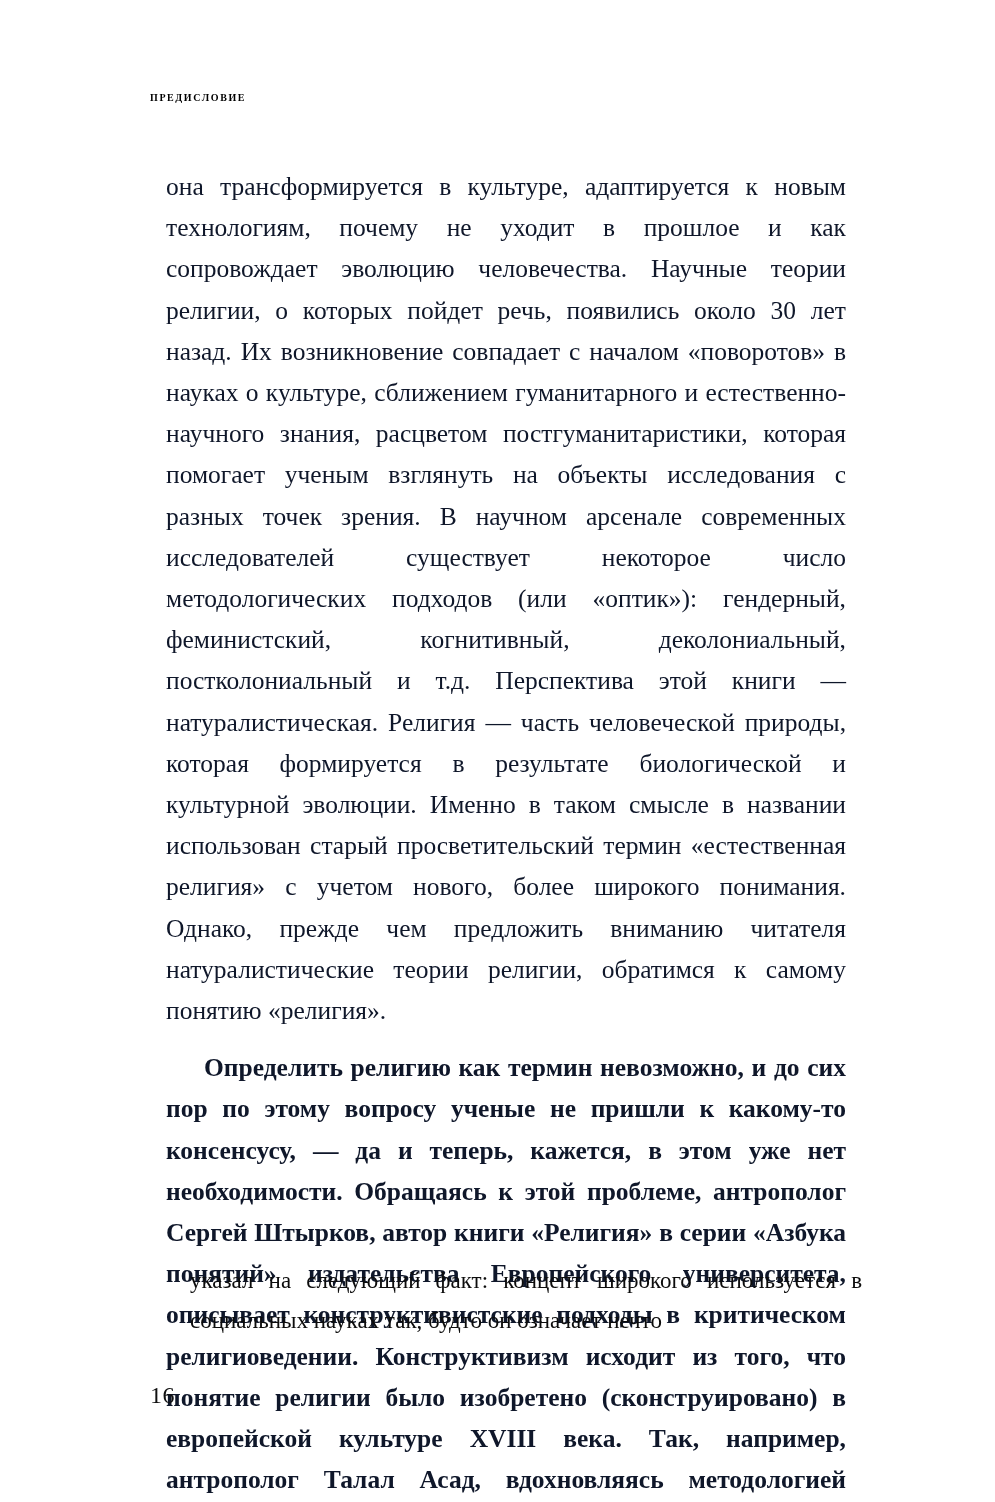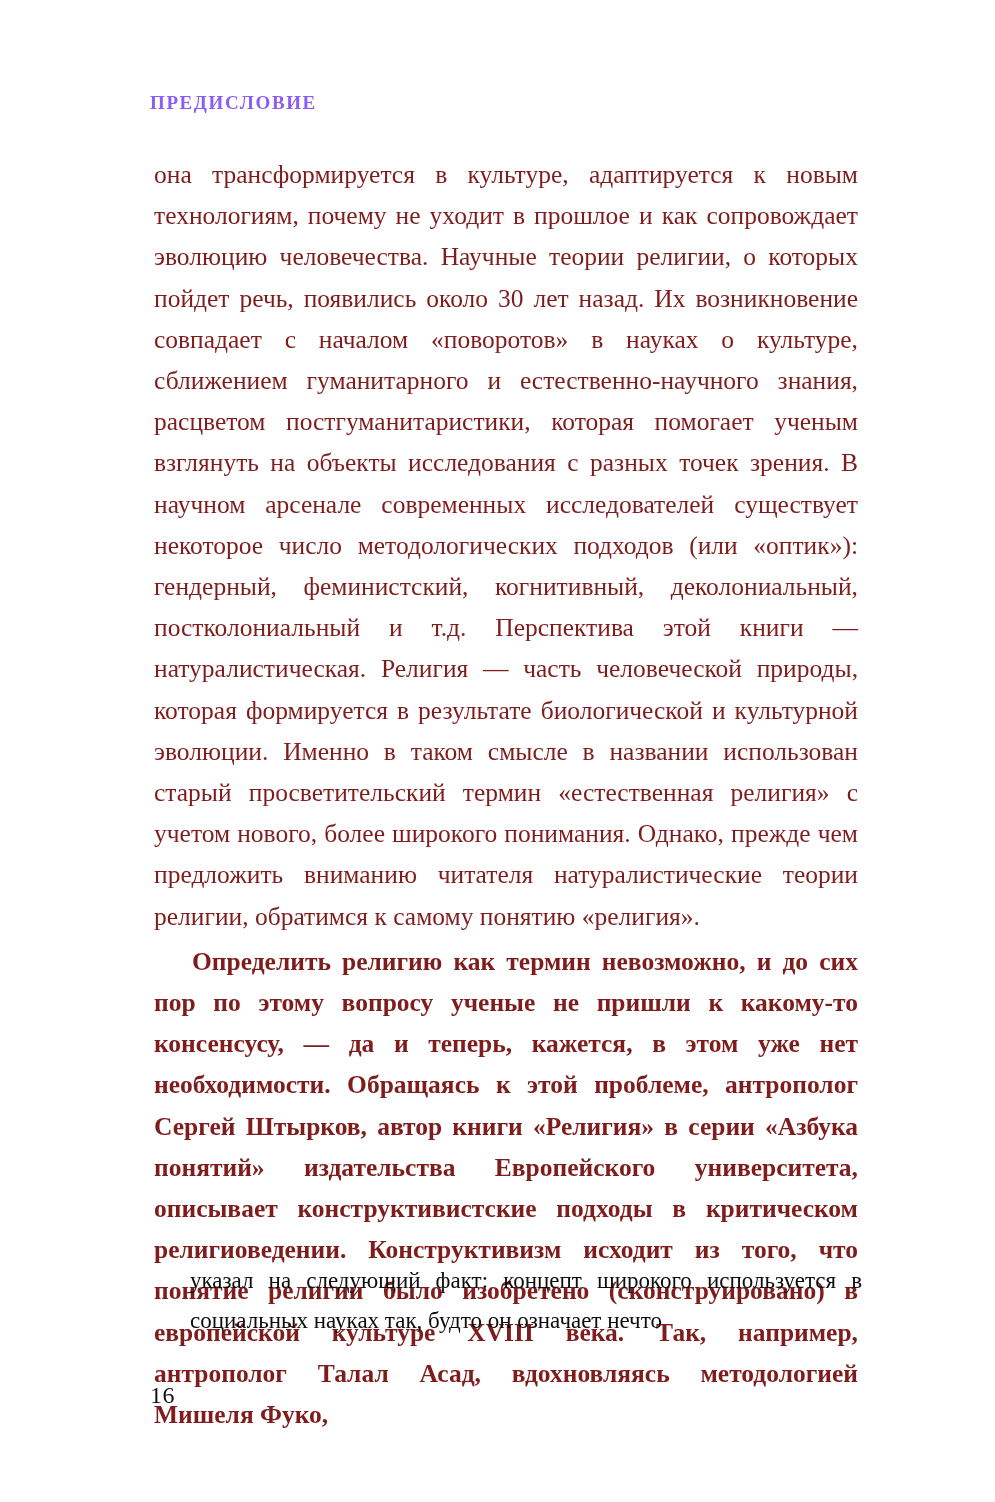--- a/index.html
+++ b/index.html
@@ -18,39 +18,39 @@
     position: relative;
     width: 995px;
     height: 1502px;
     box-sizing: border-box;
   }
   .running-head {
     position: absolute;
     left: 150px;
     top: 92px;
     font-family: "Liberation Serif", serif;
-    font-size: 19px;
+    font-size: 10px;
     letter-spacing: 1.6px;
     text-transform: uppercase;
     font-weight: 700;
-    color: #8b5cf6;
+    color: #000000;
   }
   .body-block {
     position: absolute;
     left: 150px;
     top: 150px;
     width: 712px;
   }
   p.body-par {
-    margin: 4px;
+    margin: 16px;
     font-size: 25.5px;
     line-height: 41.2px;
     text-align: justify;
     text-justify: inter-word;
-    color: #7f1d1d;
+    color: #0f172a;
     font-family: "Liberation Serif", serif;
     hyphens: manual;
   }
   p.body-par + p.body-par {
     text-indent: 38px;
     font-weight: bold;
   }
   .quote-block {
     position: absolute;
     left: 190px;

